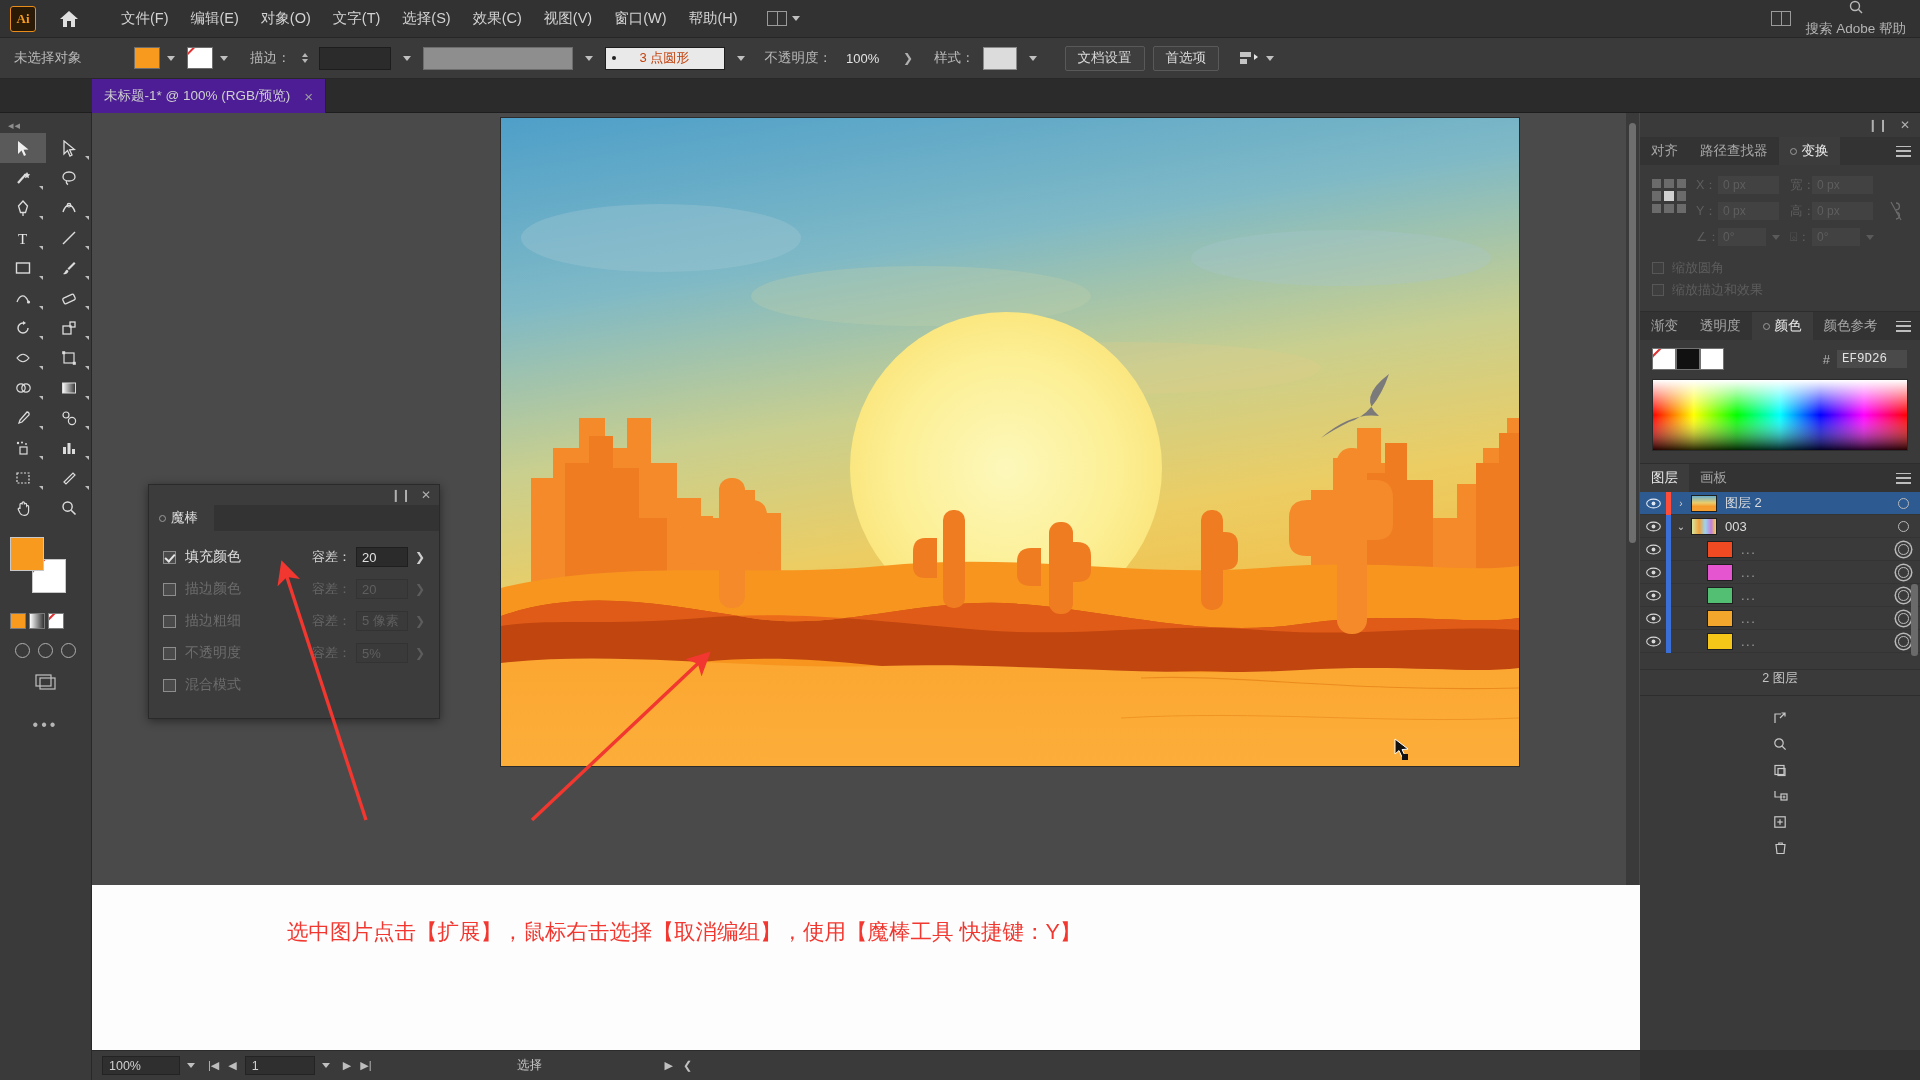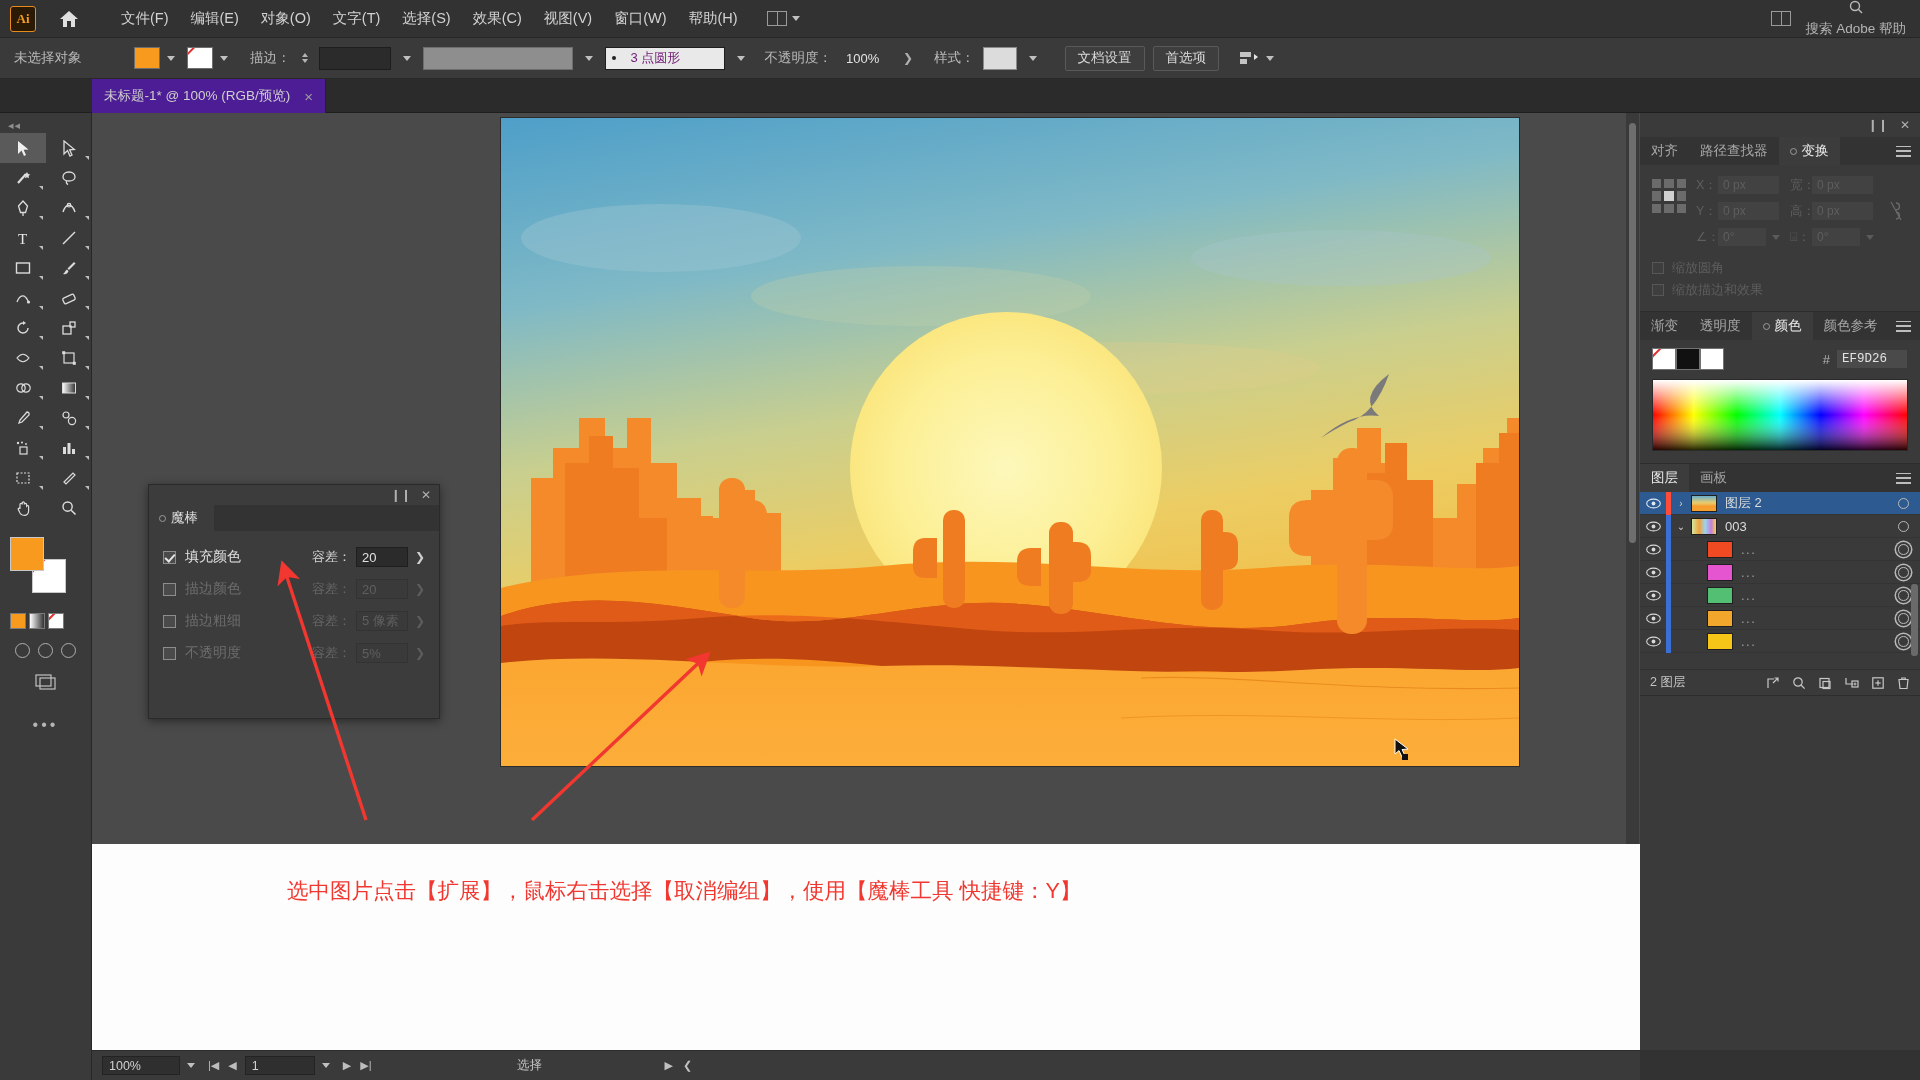--- a/index.html
+++ b/index.html
@@ -60,21 +60,21 @@
   .stepper { display:flex; flex-direction:column; gap:2px; margin:0 3px; }
   .stepper i { width:0;height:0;border-left:3.5px solid transparent;border-right:3.5px solid transparent; }
   .stepper i.up { border-bottom:4px solid #b5b5b5; }
   .stepper i.dn { border-top:4px solid #b5b5b5; }
   .field {
     height:23px; background:#2b2b2b; border:1px solid #1d1d1d;
     display:flex; align-items:center; padding:0 6px; font-size:13px; color:#a8a8a8;
   }
   .field.w-stroke { width:72px; }
   .field.w-strokeprofile { width:150px; background:#8e8e8e; border:1px solid #6d6d6d; }
-  .field.w-brush { width:120px; background:#e9e9e9; color:#701a75; justify-content:flex-start; gap:15px; }
+  .field.w-brush { width:120px; background:#e9e9e9; color:#c2410c; justify-content:flex-start; gap:24px; }
   .field.w-op { width:52px; background:#3a3a3a; border:none; color:#e3e3e3; }
   .field.w-style { width:34px; background:#dcdcdc; border:1px solid #8a8a8a; }
   .btn {
     height:25px; padding:0 12px; background:#3e3e3e; border:1px solid #595959;
     display:flex; align-items:center; font-size:13.5px; color:#d8d8d8; border-radius:2px; cursor:default;
   }
   .arrow-r { font-size:12px; color:#b0b0b0; padding:0 3px; }
 
   
   .tabbar {
@@ -244,30 +244,30 @@
   .ltwist { width:20px; display:flex; align-items:center; justify-content:center; color:#cfcfcf; font-size:10px; }
   .lthumb { width:26px; height:17px; border:1px solid #1f1f1f; margin-right:8px; }
   .lthumb.sub { margin-left:16px; }
   .lname { flex:1; font-size:13px; }
   .lname.dots { color:#9a9a9a; letter-spacing:1.5px; }
   .ltarget { width:34px; display:flex; align-items:center; justify-content:center; }
   .ring { width:11px;height:11px;border:1.5px solid #b9b9b9;border-radius:50%; }
   .ring.dbl { box-shadow:0 0 0 2px #3a3a3a, 0 0 0 3.5px #b9b9b9; }
   .lp-foot {
     height:26px; display:flex; align-items:center; gap:12px; padding:0 10px;
-    background:#3a3a3a; font-size:12.5px; color:#c4c4c4; border-top:1px solid #303030;
+    background:#3a3a3a; font-size:12.5px; color:#c4c4c4; border-top:1px solid #303030;flex-direction:column;
   }
   .lp-foot .sp { margin-left:auto; }
   .lp-scroll {
     position:absolute; right:2px; width:7px; background:#6a6a6a; border-radius:3px;
   }
 
   
   .annotarea {
-    position:absolute; left:92px; bottom:30px; right:280px; height:206px;
+    position:absolute; left:92px; bottom:30px; right:280px; height:165px;
     background:#fdfdfd;
     margin-top:32px;
   }
   .annot-text { position:absolute; left:195px; top:28px; color:#f1372f; font-size:21.5px; line-height:38px; white-space:nowrap; }
 
   .arrow-svg { position:absolute; left:0; top:0; pointer-events:none; }
 
   
   .statusbar {
     position:absolute; left:92px; right:280px; bottom:0; height:30px;
@@ -732,20 +732,24 @@
       <div class="wrow">
         <div class="chk"></div>
         <div class="wlabel dim">不透明度</div>
         <div class="wright">
           <span class="wtol dim">容差：</span>
           <span class="winput dim">5%</span>
           <span class="wexp dim">❯</span>
         </div>
       </div>
 
+      <div class="wrow">
+        <div class="chk"></div>
+        <div class="wlabel dim">混合模式</div>
+      </div>
 
     </div>
   </div>
 
   <div class="dock">
 
     <div class="pnl">
       <div class="pnl-top">
         <span>❙❙</span>
         <span>✕</span>

